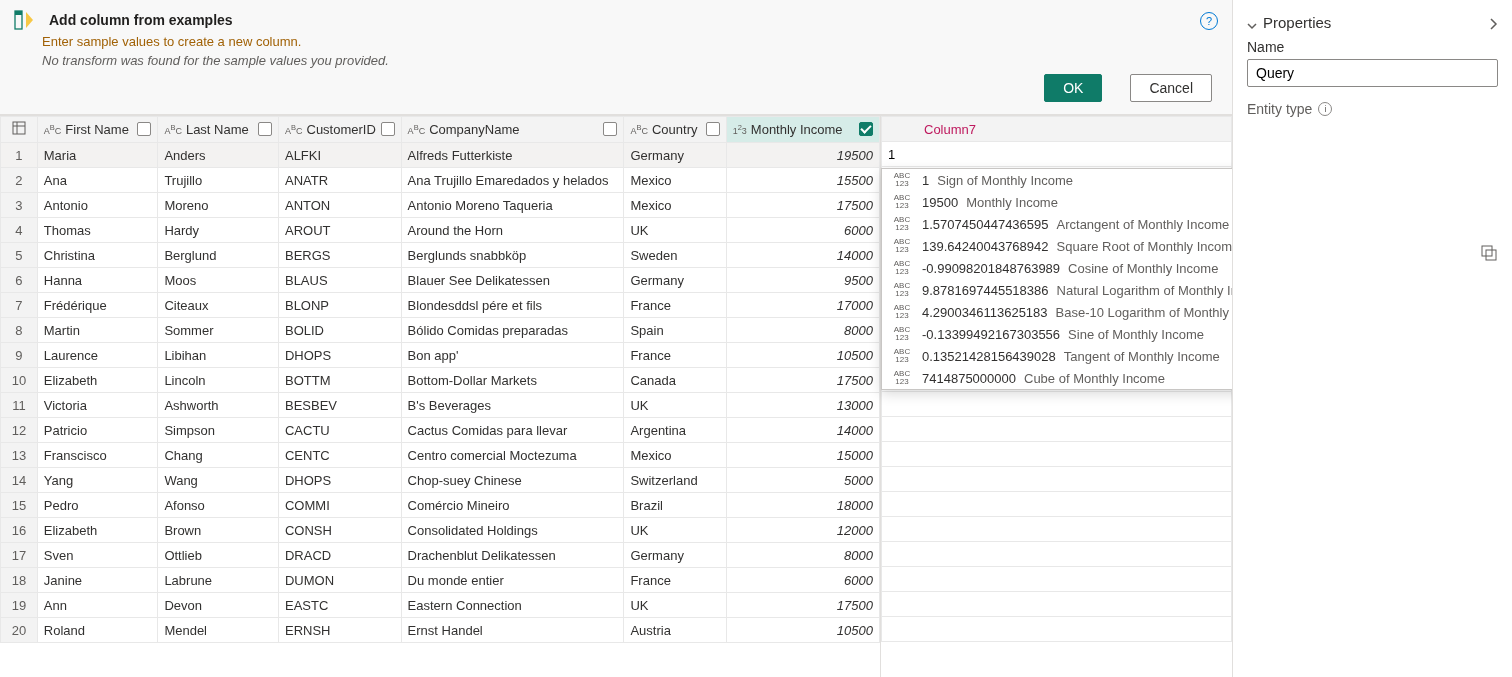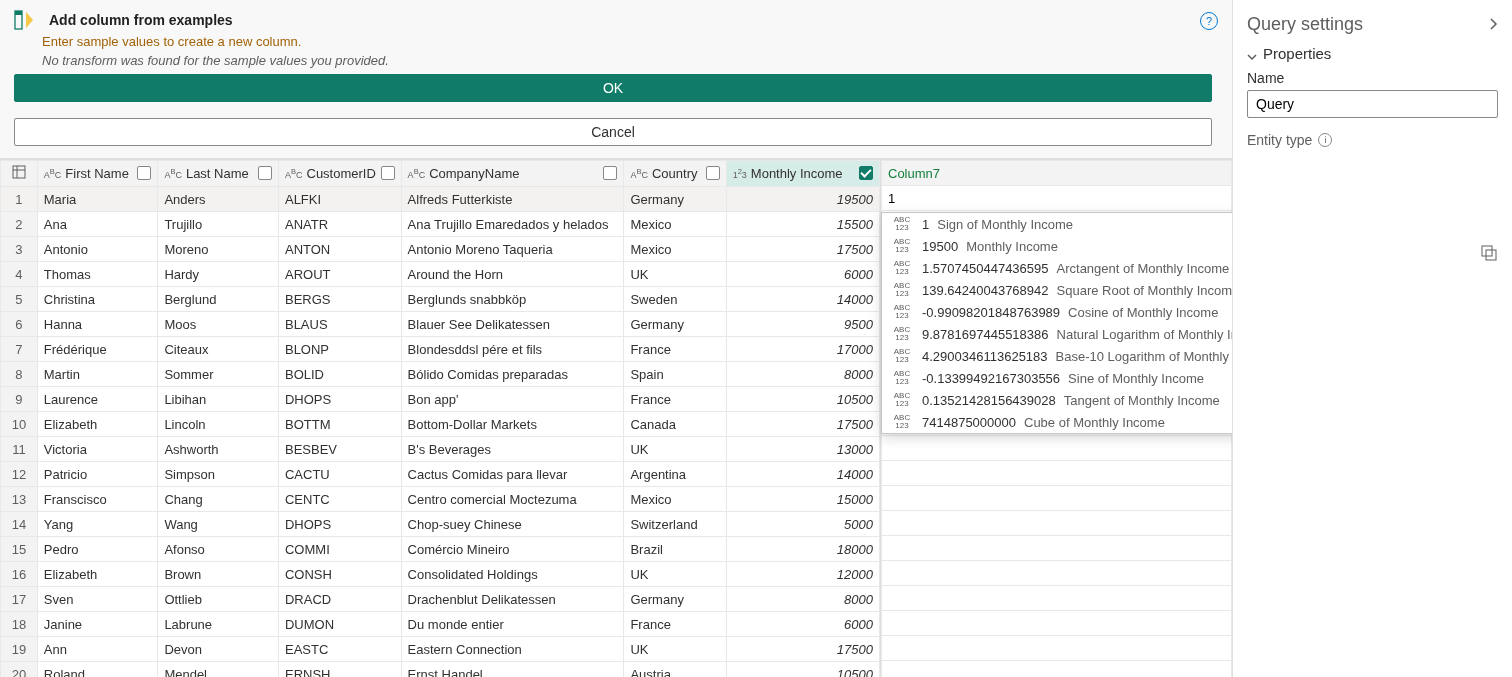--- a/index.html
+++ b/index.html
@@ -67,25 +67,24 @@
   border-radius: 50%;
   color: #0078d4;
   font-size: 11px;
   display: flex;
   align-items: center;
   justify-content: center;
   cursor: pointer;
 }
 .banner-buttons {
   display: flex;
-  gap: 16px;
+  gap: 28px;
   justify-content: flex-end;
   margin-top: 6px;
   padding-right: 6px;
-  flex-direction: column;
 }
 .btn {
   padding: 5px 18px;
   font-size: 14px;
   border-radius: 2px;
   cursor: pointer;
   border: 1px solid #8a8886;
   background: #fff;
   color: #323130;
 }
@@ -540,21 +539,21 @@
                 <td class="num-cell">10500</td>
               </tr>
             </tbody>
         </table>
       </div>
       <div class="grid-right">
         <table>
           <thead>
             <tr>
               <th>
-                <input type="text" style="border: none; background: transparent; width: 100%; font-size: 13px; color: #15803d;" value="Column7">
+                <input type="text" style="border: none; background: transparent; width: 100%; font-size: 13px; color: #be185d; margin-left: 36px;" value="Column7">
               </th>
             </tr>
           </thead>
           <tbody id="example-body">
               <tr>
                 <td class="input-cell"><input value="1" style=""></td>
               </tr>
               <tr>
                 <td class="input-cell"></td>
               </tr>
@@ -664,21 +663,20 @@
               <div class="suggest-type">ABC<br>123</div>
               <span class="suggest-val">7414875000000</span>
               <span class="suggest-name">Cube of Monthly Income</span>
             </div>
           </div>
       </div>
     </div>
   </div>
 
   <div class="side-panel">
-    <div class="side-title">Query settings</div>
     <span class="side-chevron">
       <svg width="12" height="12" viewBox="0 0 12 12">
           <path d="M3 1 L8 6 L3 11" fill="none" stroke="#605e5c" stroke-width="1.5"></path>
         </svg>
     </span>
 
     <div class="side-section">
       <div class="side-section-header">
         <svg width="10" height="10" viewBox="0 0 10 10">
             <path d="M1 3 L5 7 L9 3" fill="none" stroke="#605e5c" stroke-width="1.5"></path>

